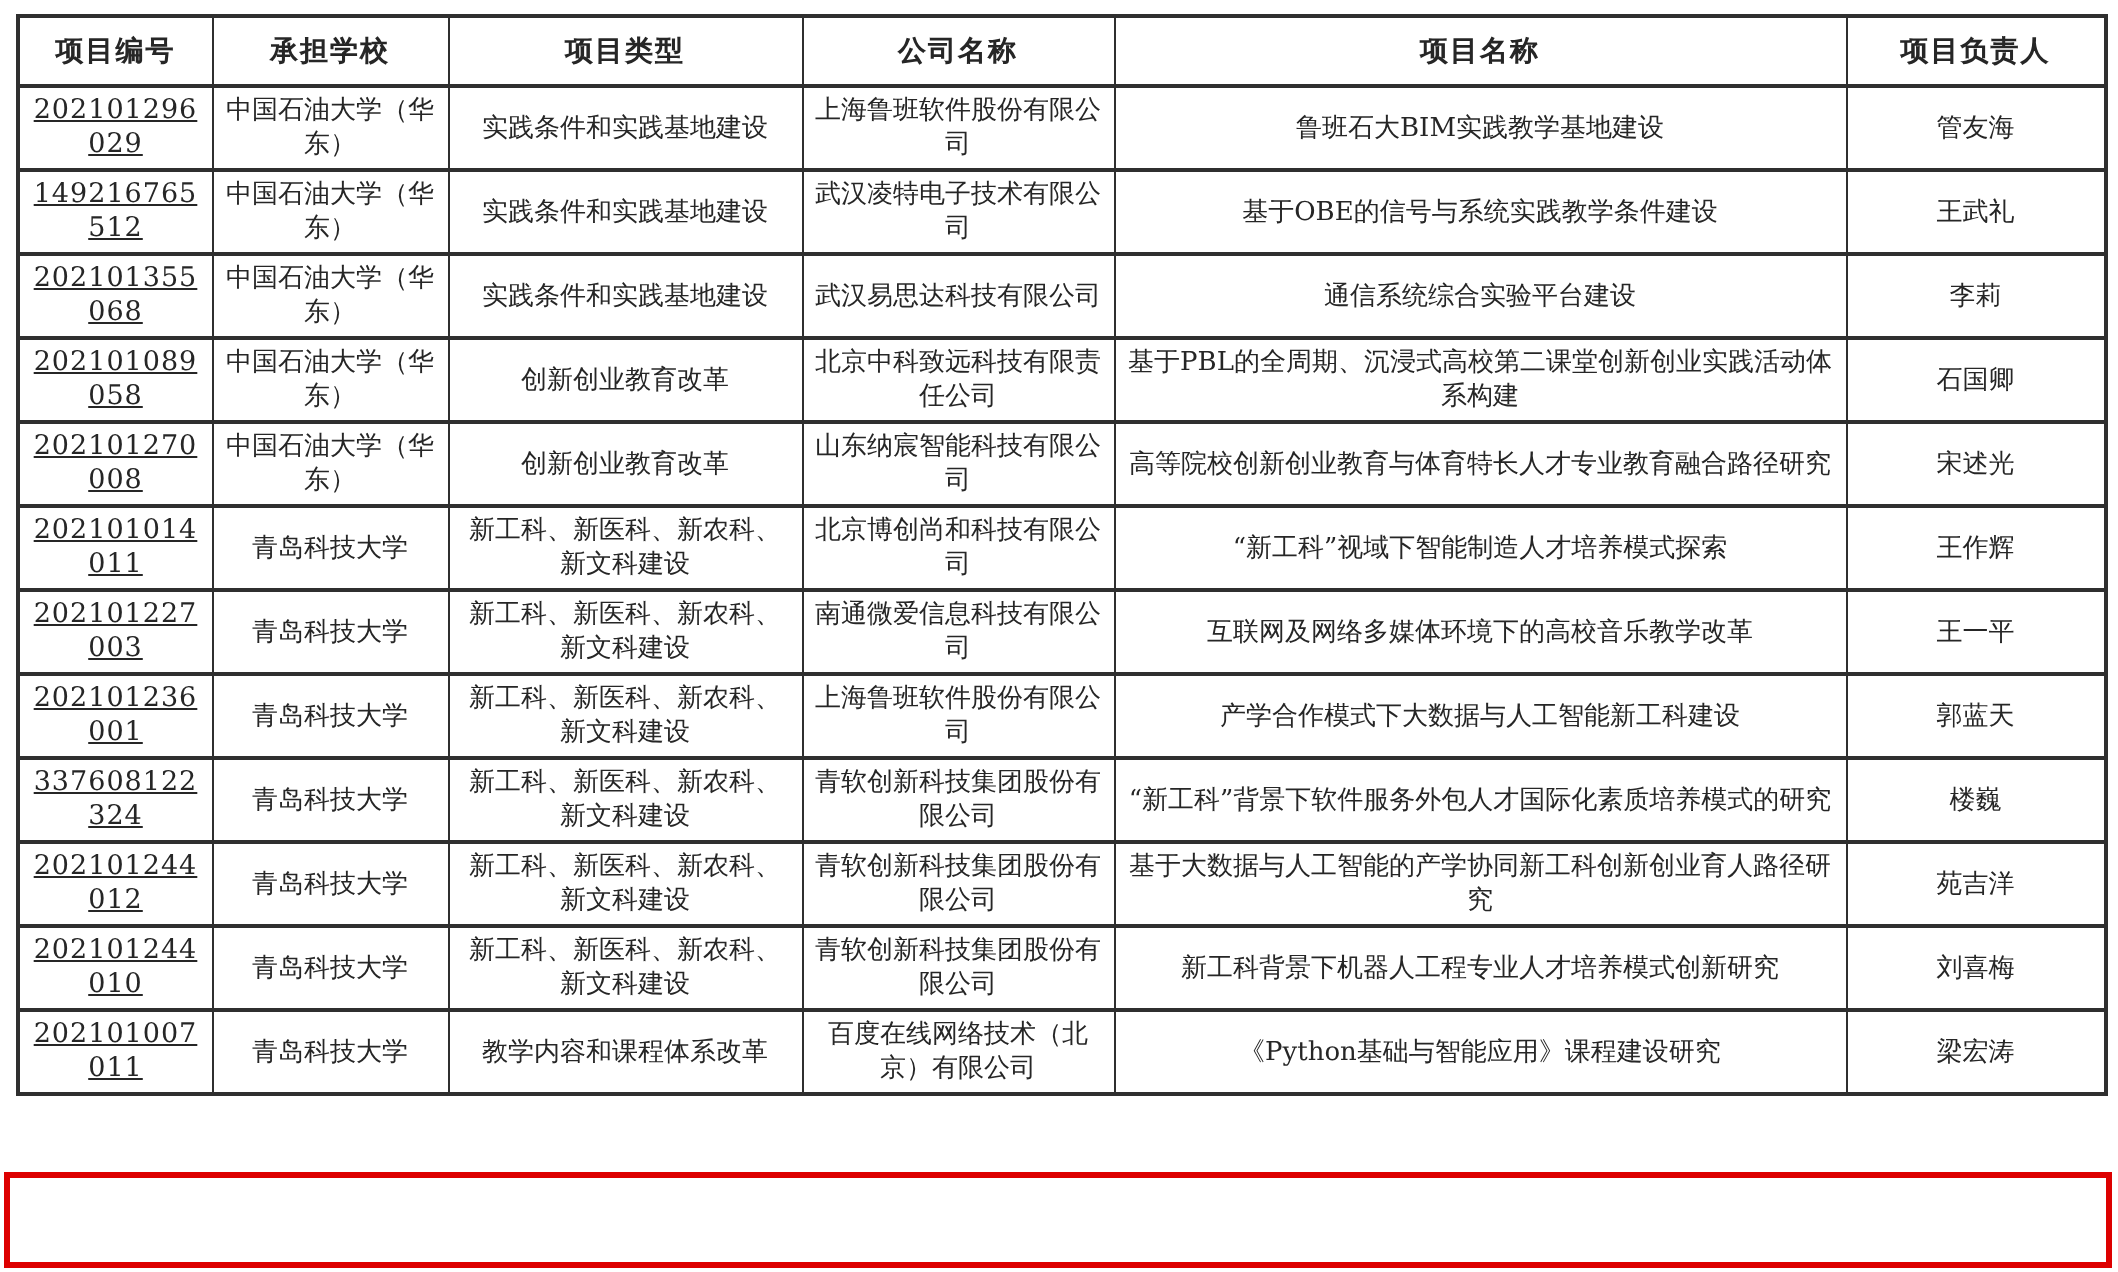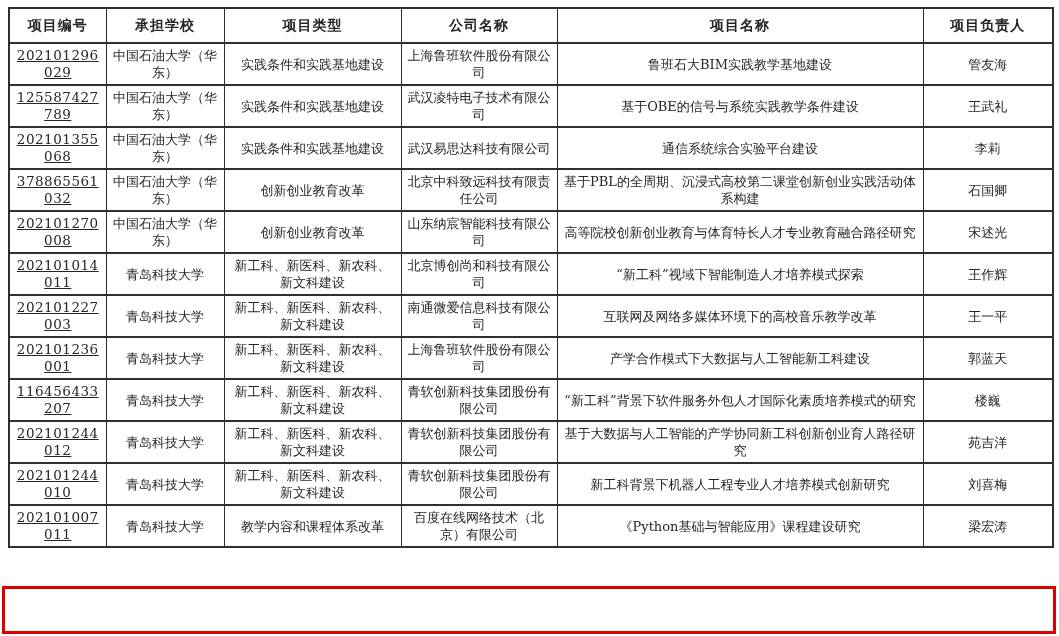--- a/index.html
+++ b/index.html
@@ -57,37 +57,37 @@
     <tbody id="table-body">
         <tr>
           <td class="c0">202101296029</td>
           <td class="c1">中国石油大学（华东）</td>
           <td class="c2">实践条件和实践基地建设</td>
           <td class="c3">上海鲁班软件股份有限公司</td>
           <td class="c4">鲁班石大BIM实践教学基地建设</td>
           <td class="c5">管友海</td>
         </tr>
         <tr>
-          <td class="c0">125587427789</td>
+          <td class="c0">149216765512</td>
           <td class="c1">中国石油大学（华东）</td>
           <td class="c2">实践条件和实践基地建设</td>
           <td class="c3">武汉凌特电子技术有限公司</td>
           <td class="c4">基于OBE的信号与系统实践教学条件建设</td>
           <td class="c5">王武礼</td>
         </tr>
         <tr>
           <td class="c0">202101355068</td>
           <td class="c1">中国石油大学（华东）</td>
           <td class="c2">实践条件和实践基地建设</td>
           <td class="c3">武汉易思达科技有限公司</td>
           <td class="c4">通信系统综合实验平台建设</td>
           <td class="c5">李莉</td>
         </tr>
         <tr>
-          <td class="c0">378865561032</td>
+          <td class="c0">202101089058</td>
           <td class="c1">中国石油大学（华东）</td>
           <td class="c2">创新创业教育改革</td>
           <td class="c3">北京中科致远科技有限责任公司</td>
           <td class="c4">基于PBL的全周期、沉浸式高校第二课堂创新创业实践活动体系构建</td>
           <td class="c5">石国卿</td>
         </tr>
         <tr>
           <td class="c0">202101270008</td>
           <td class="c1">中国石油大学（华东）</td>
           <td class="c2">创新创业教育改革</td>
@@ -113,21 +113,21 @@
         </tr>
         <tr>
           <td class="c0">202101236001</td>
           <td class="c1">青岛科技大学</td>
           <td class="c2">新工科、新医科、新农科、新文科建设</td>
           <td class="c3">上海鲁班软件股份有限公司</td>
           <td class="c4">产学合作模式下大数据与人工智能新工科建设</td>
           <td class="c5">郭蓝天</td>
         </tr>
         <tr>
-          <td class="c0">116456433207</td>
+          <td class="c0">337608122324</td>
           <td class="c1">青岛科技大学</td>
           <td class="c2">新工科、新医科、新农科、新文科建设</td>
           <td class="c3">青软创新科技集团股份有限公司</td>
           <td class="c4">“新工科”背景下软件服务外包人才国际化素质培养模式的研究</td>
           <td class="c5">楼巍</td>
         </tr>
         <tr>
           <td class="c0">202101244012</td>
           <td class="c1">青岛科技大学</td>
           <td class="c2">新工科、新医科、新农科、新文科建设</td>

